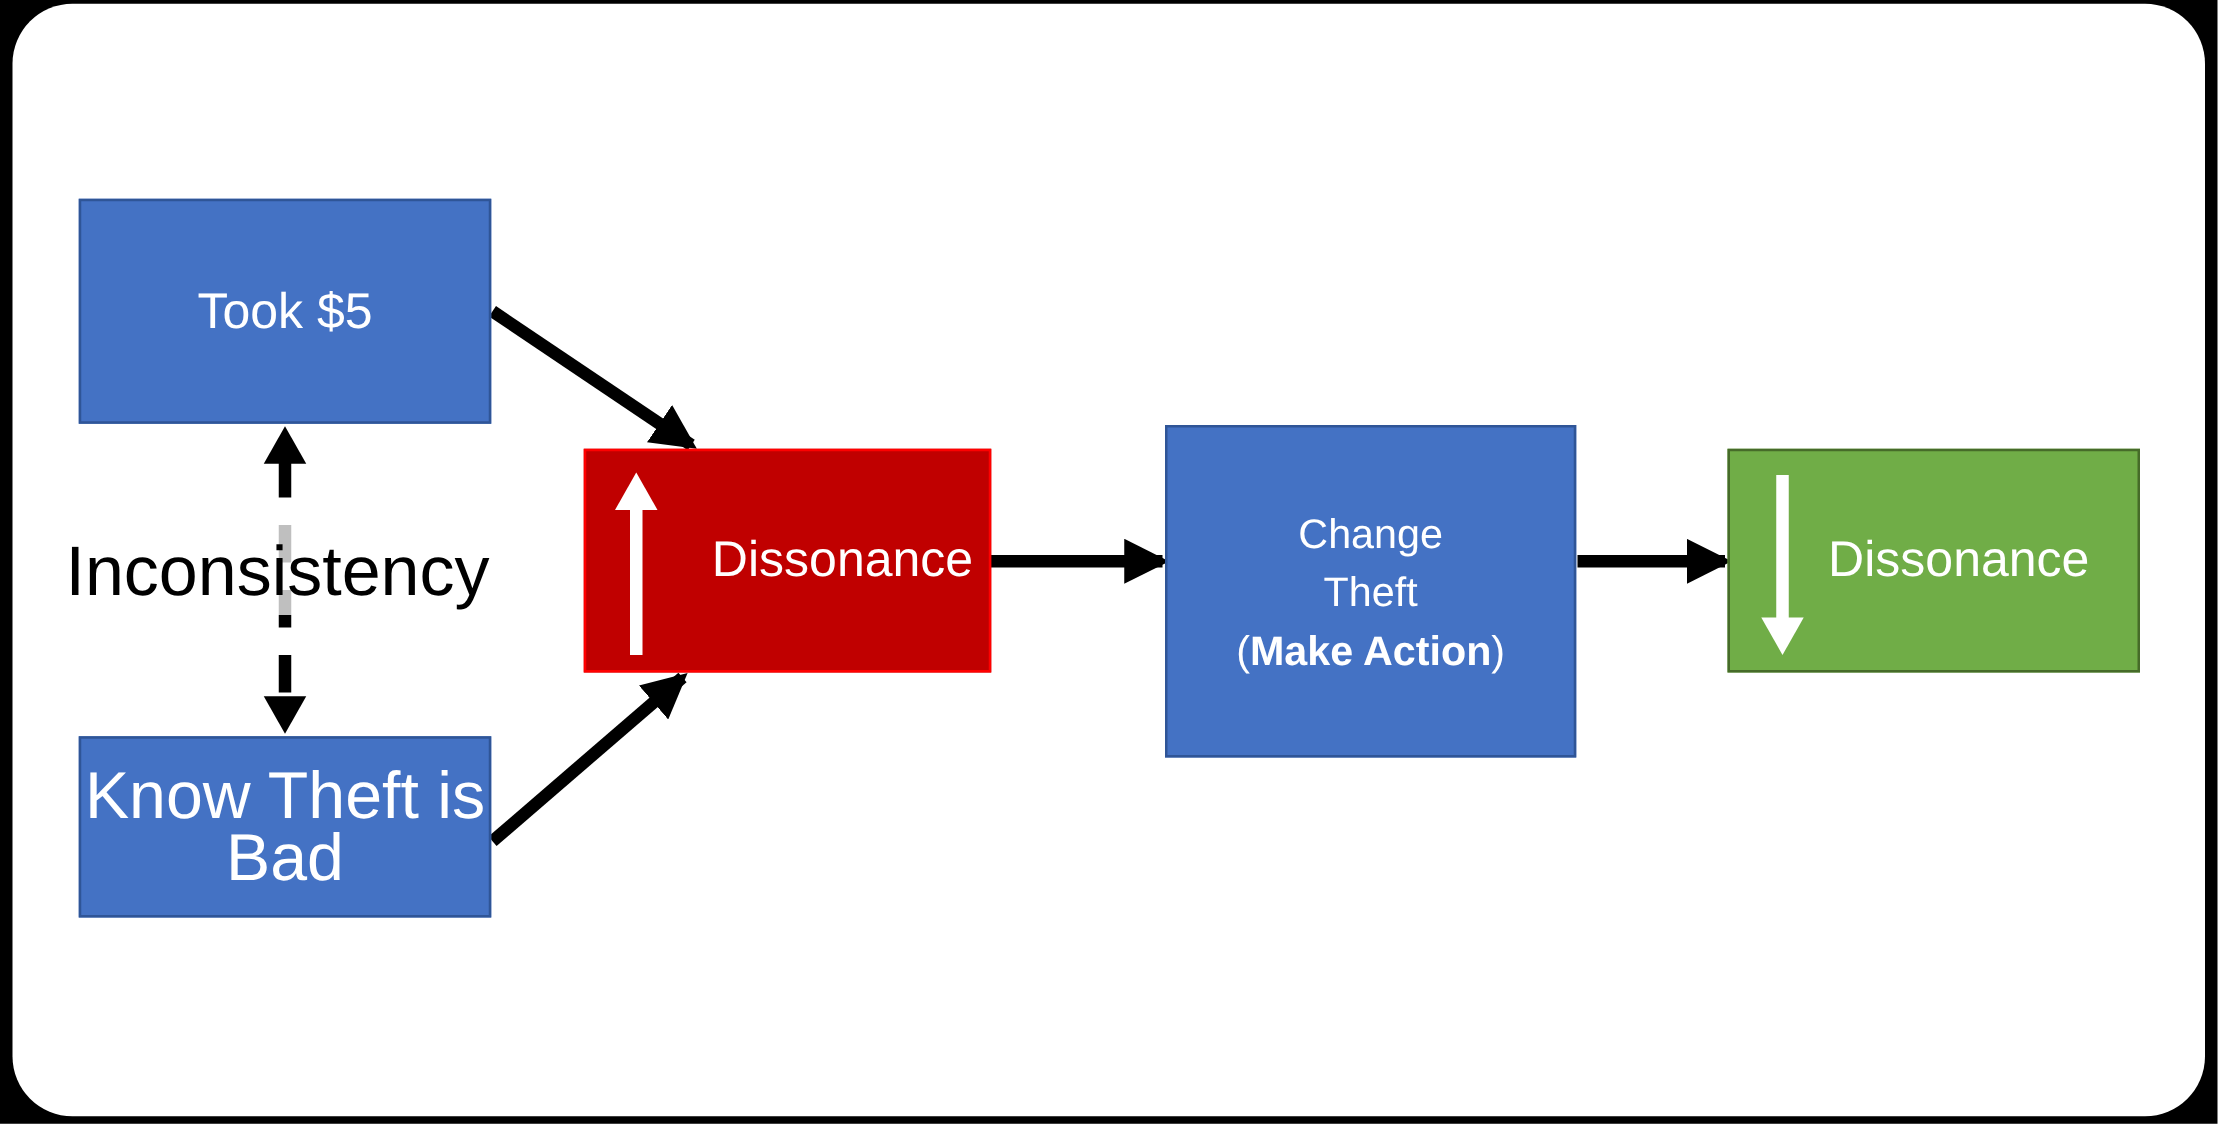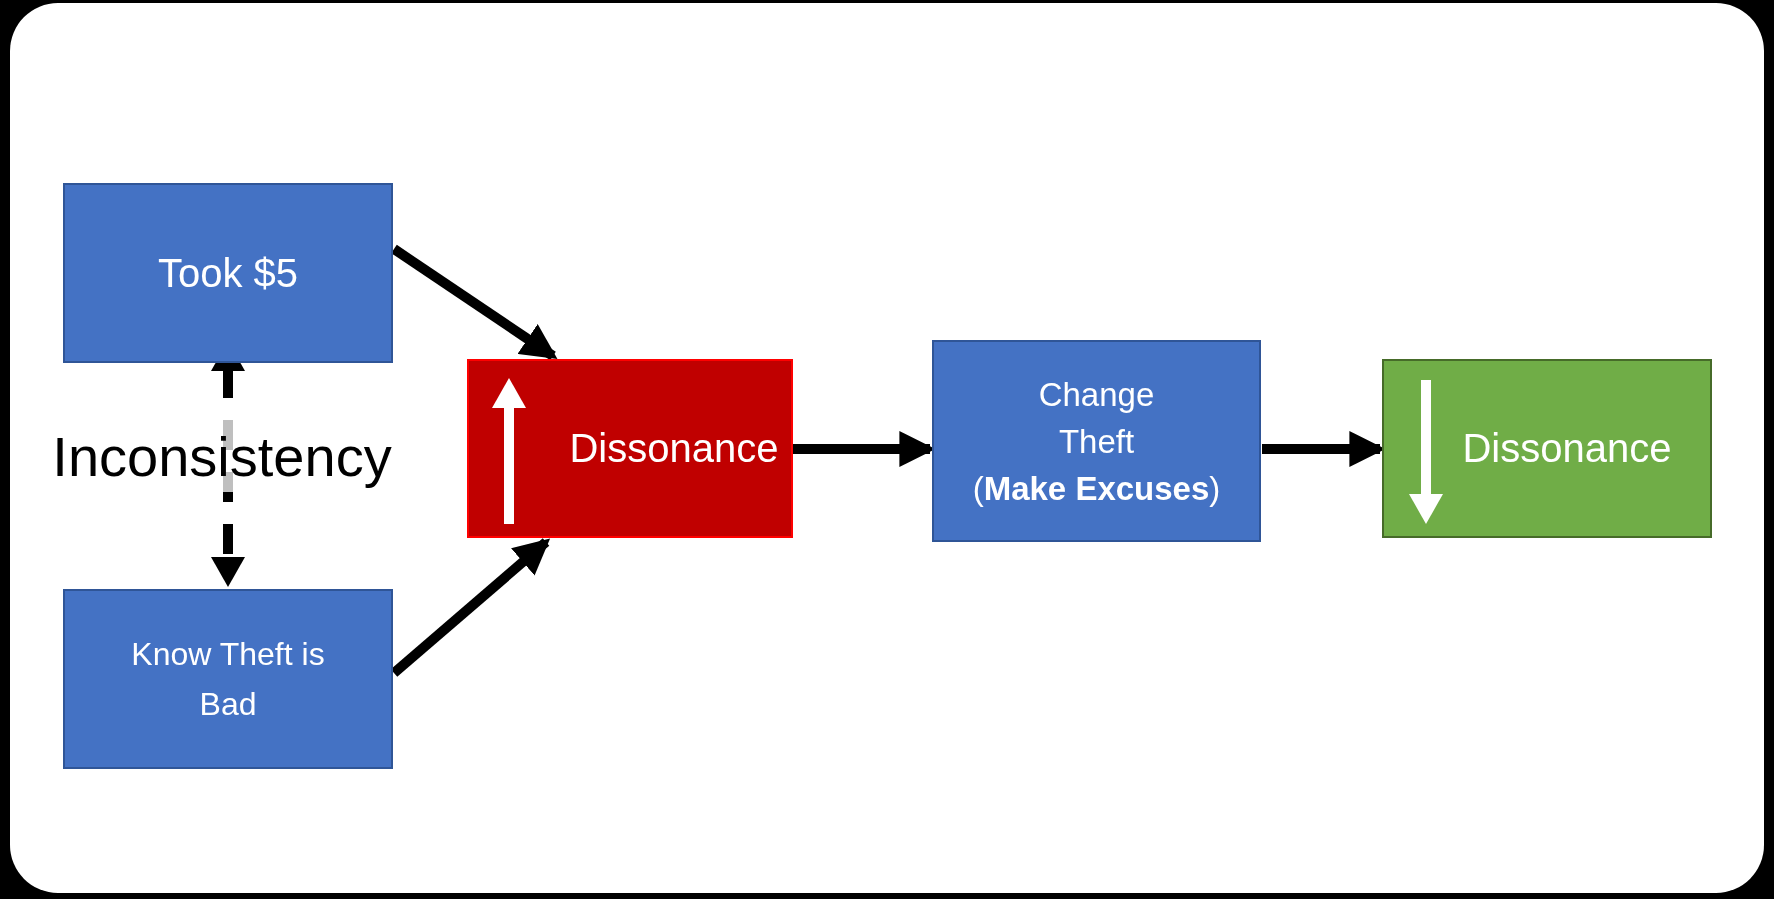--- a/index.html
+++ b/index.html
@@ -25,35 +25,34 @@
     display:flex;align-items:center;justify-content:center;
     text-align:center;
     box-sizing:border-box;
     color:#fff;
   }
   .node .lbl{width:100%;}
   #took5{
     left:63px;top:159px;width:330px;height:180px;
     background:#4472C4;border:2px solid #2F5597;
     font-size:40px;
-    margin-top:24px;
   }
   #knowtheft{
-    left:63px;top:589px;width:330px;height:180px;
+    left:63px;top:589px;width:330px;height:145px;
     background:#4472C4;border:2px solid #2F5597;
-    font-size:32px;line-height:50px;
+    font-size:53px;line-height:50px;
   }
   #dissonance-up{
     left:467px;top:359px;width:326px;height:179px;
     background:#C00000;border:2px solid #FF0000;
     font-size:40px;
   }
   #dissonance-up .lbl{position:absolute;left:44px;right:0;top:0;bottom:0;display:flex;align-items:center;justify-content:center;}
   #change-perception{
-    left:932px;top:340px;width:329px;height:202px;
+    left:932px;top:340px;width:329px;height:266px;
     background:#4472C4;border:2px solid #2F5597;
     font-size:33px;line-height:47px;
   }
   #dissonance-down{
     left:1382px;top:359px;width:330px;height:179px;
     background:#70AD47;border:2px solid #466B29;
     font-size:40px;
   }
   #dissonance-down .lbl{position:absolute;left:20px;right:0;top:0;bottom:0;display:flex;align-items:center;justify-content:center;}
   .white-arrow{
@@ -113,21 +112,21 @@
     <polygon points="22,2 5,32 39,32" fill="#fff"></polygon>
     <rect x="17" y="30" width="10" height="118" fill="#fff"></rect>
   </svg>
   <div class="lbl">Dissonance</div>
 </div>
 
 <div class="node" id="change-perception">
   <div class="lbl">
     <div>Change</div>
     <div>Theft</div>
-    <div><span>(</span><span class="bold">Make Excuses</span><span>)</span></div>
+    <div><span>(</span><span class="bold">Make Action</span><span>)</span></div>
   </div>
 </div>
 
 <div class="node" id="dissonance-down">
   <svg class="white-arrow" width="44" height="150" viewBox="0 0 44 150" style="left:20px;top:17px;">
     <rect x="17" y="2" width="10" height="116" fill="#fff"></rect>
     <polygon points="22,146 5,116 39,116" fill="#fff"></polygon>
   </svg>
   <div class="lbl">Dissonance</div>
 </div>

